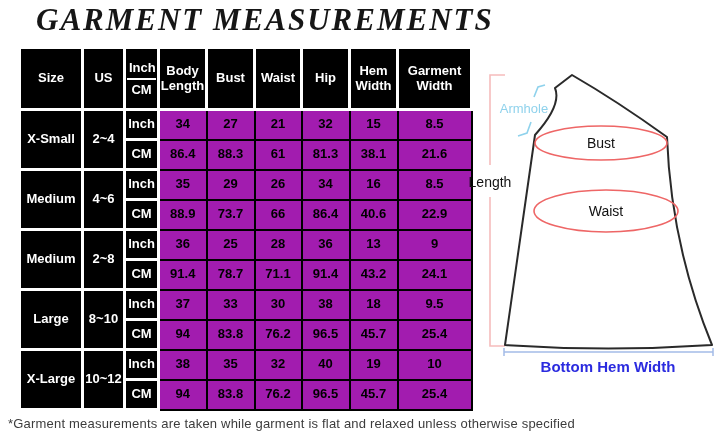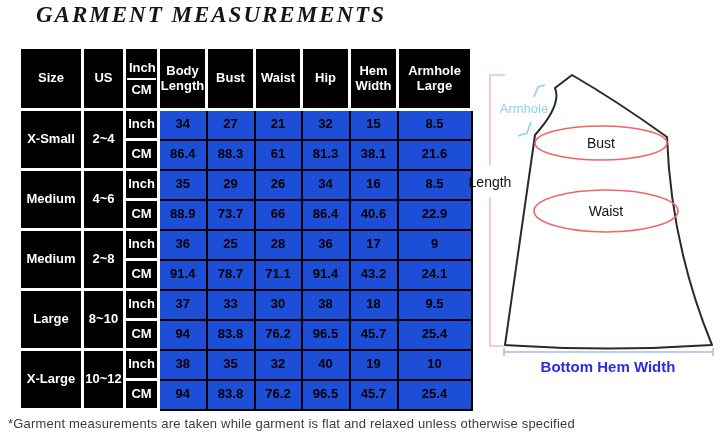--- a/index.html
+++ b/index.html
@@ -3,32 +3,32 @@
 <meta charset="utf-8">
 <style>
   html,body{margin:0;padding:0;}
   body{
     width:720px;height:445px;position:relative;background:#fff;overflow:hidden;
     font-family:"Liberation Sans",sans-serif;
   }
   .title{
     position:absolute;left:36px;top:2px;
     font-family:"Liberation Serif",serif;font-style:italic;font-weight:bold;
-    font-size:23px;letter-spacing:2px;color:#161616;white-space:nowrap;
+    font-size:31px;letter-spacing:2px;color:#161616;white-space:nowrap;
   }
   table.size-chart{
     position:absolute;left:18px;top:46px;width:452px;
     border-collapse:collapse;table-layout:fixed;
   }
   table.size-chart td{
     text-align:center;vertical-align:middle;line-height:1.15;
     font-weight:bold;font-size:13px;padding:0;
   }
   td.blk{background:#000;color:#fff;border:3px solid #fff;}
-  td.wht{background:#1d4ed8;color:#000;border:2px solid #000;font-size:13.5px;}
+  td.wht{background:#a21caf;color:#000;border:2px solid #000;font-size:13.5px;}
   tr.hdr{height:62px;}
   tr.sub{height:30px;}
   td.size-col{font-size:13.5px;}
   td.unit{font-size:12px;}
   .unit-top{border-bottom:2px solid #fff;padding:1px 2px 2px;margin:0 1px 2px;}
   .unit-bot{padding-top:1px;}
   .footnote{
     position:absolute;left:8px;top:416px;width:712px;
     font-size:13px;color:#3c3c3c;letter-spacing:0.2px;
   }
@@ -58,21 +58,21 @@
     <td class="blk">US</td>
     <td class="blk unit">
       <div class="unit-top">Inch</div>
       <div class="unit-bot">CM</div>
     </td>
     <td class="blk">Body Length</td>
     <td class="blk">Bust</td>
     <td class="blk">Waist</td>
     <td class="blk">Hip</td>
     <td class="blk">Hem Width</td>
-    <td class="blk">Armhole Large</td>
+    <td class="blk">Garment Width</td>
   </tr>
 
   <tr class="sub">
     <td class="blk size-col" rowspan="2">X-Small</td>
     <td class="blk" rowspan="2">2~4</td>
     <td class="blk unit">Inch</td>
     <td class="wht">34</td>
     <td class="wht">27</td>
     <td class="wht">21</td>
     <td class="wht">32</td>
@@ -111,21 +111,21 @@
   </tr>
 
   <tr class="sub">
     <td class="blk size-col" rowspan="2">Medium</td>
     <td class="blk" rowspan="2">2~8</td>
     <td class="blk unit">Inch</td>
     <td class="wht">36</td>
     <td class="wht">25</td>
     <td class="wht">28</td>
     <td class="wht">36</td>
-    <td class="wht">17</td>
+    <td class="wht">13</td>
     <td class="wht">9</td>
   </tr>
   <tr class="sub">
     <td class="blk unit">CM</td>
     <td class="wht">91.4</td>
     <td class="wht">78.7</td>
     <td class="wht">71.1</td>
     <td class="wht">91.4</td>
     <td class="wht">43.2</td>
     <td class="wht">24.1</td>

